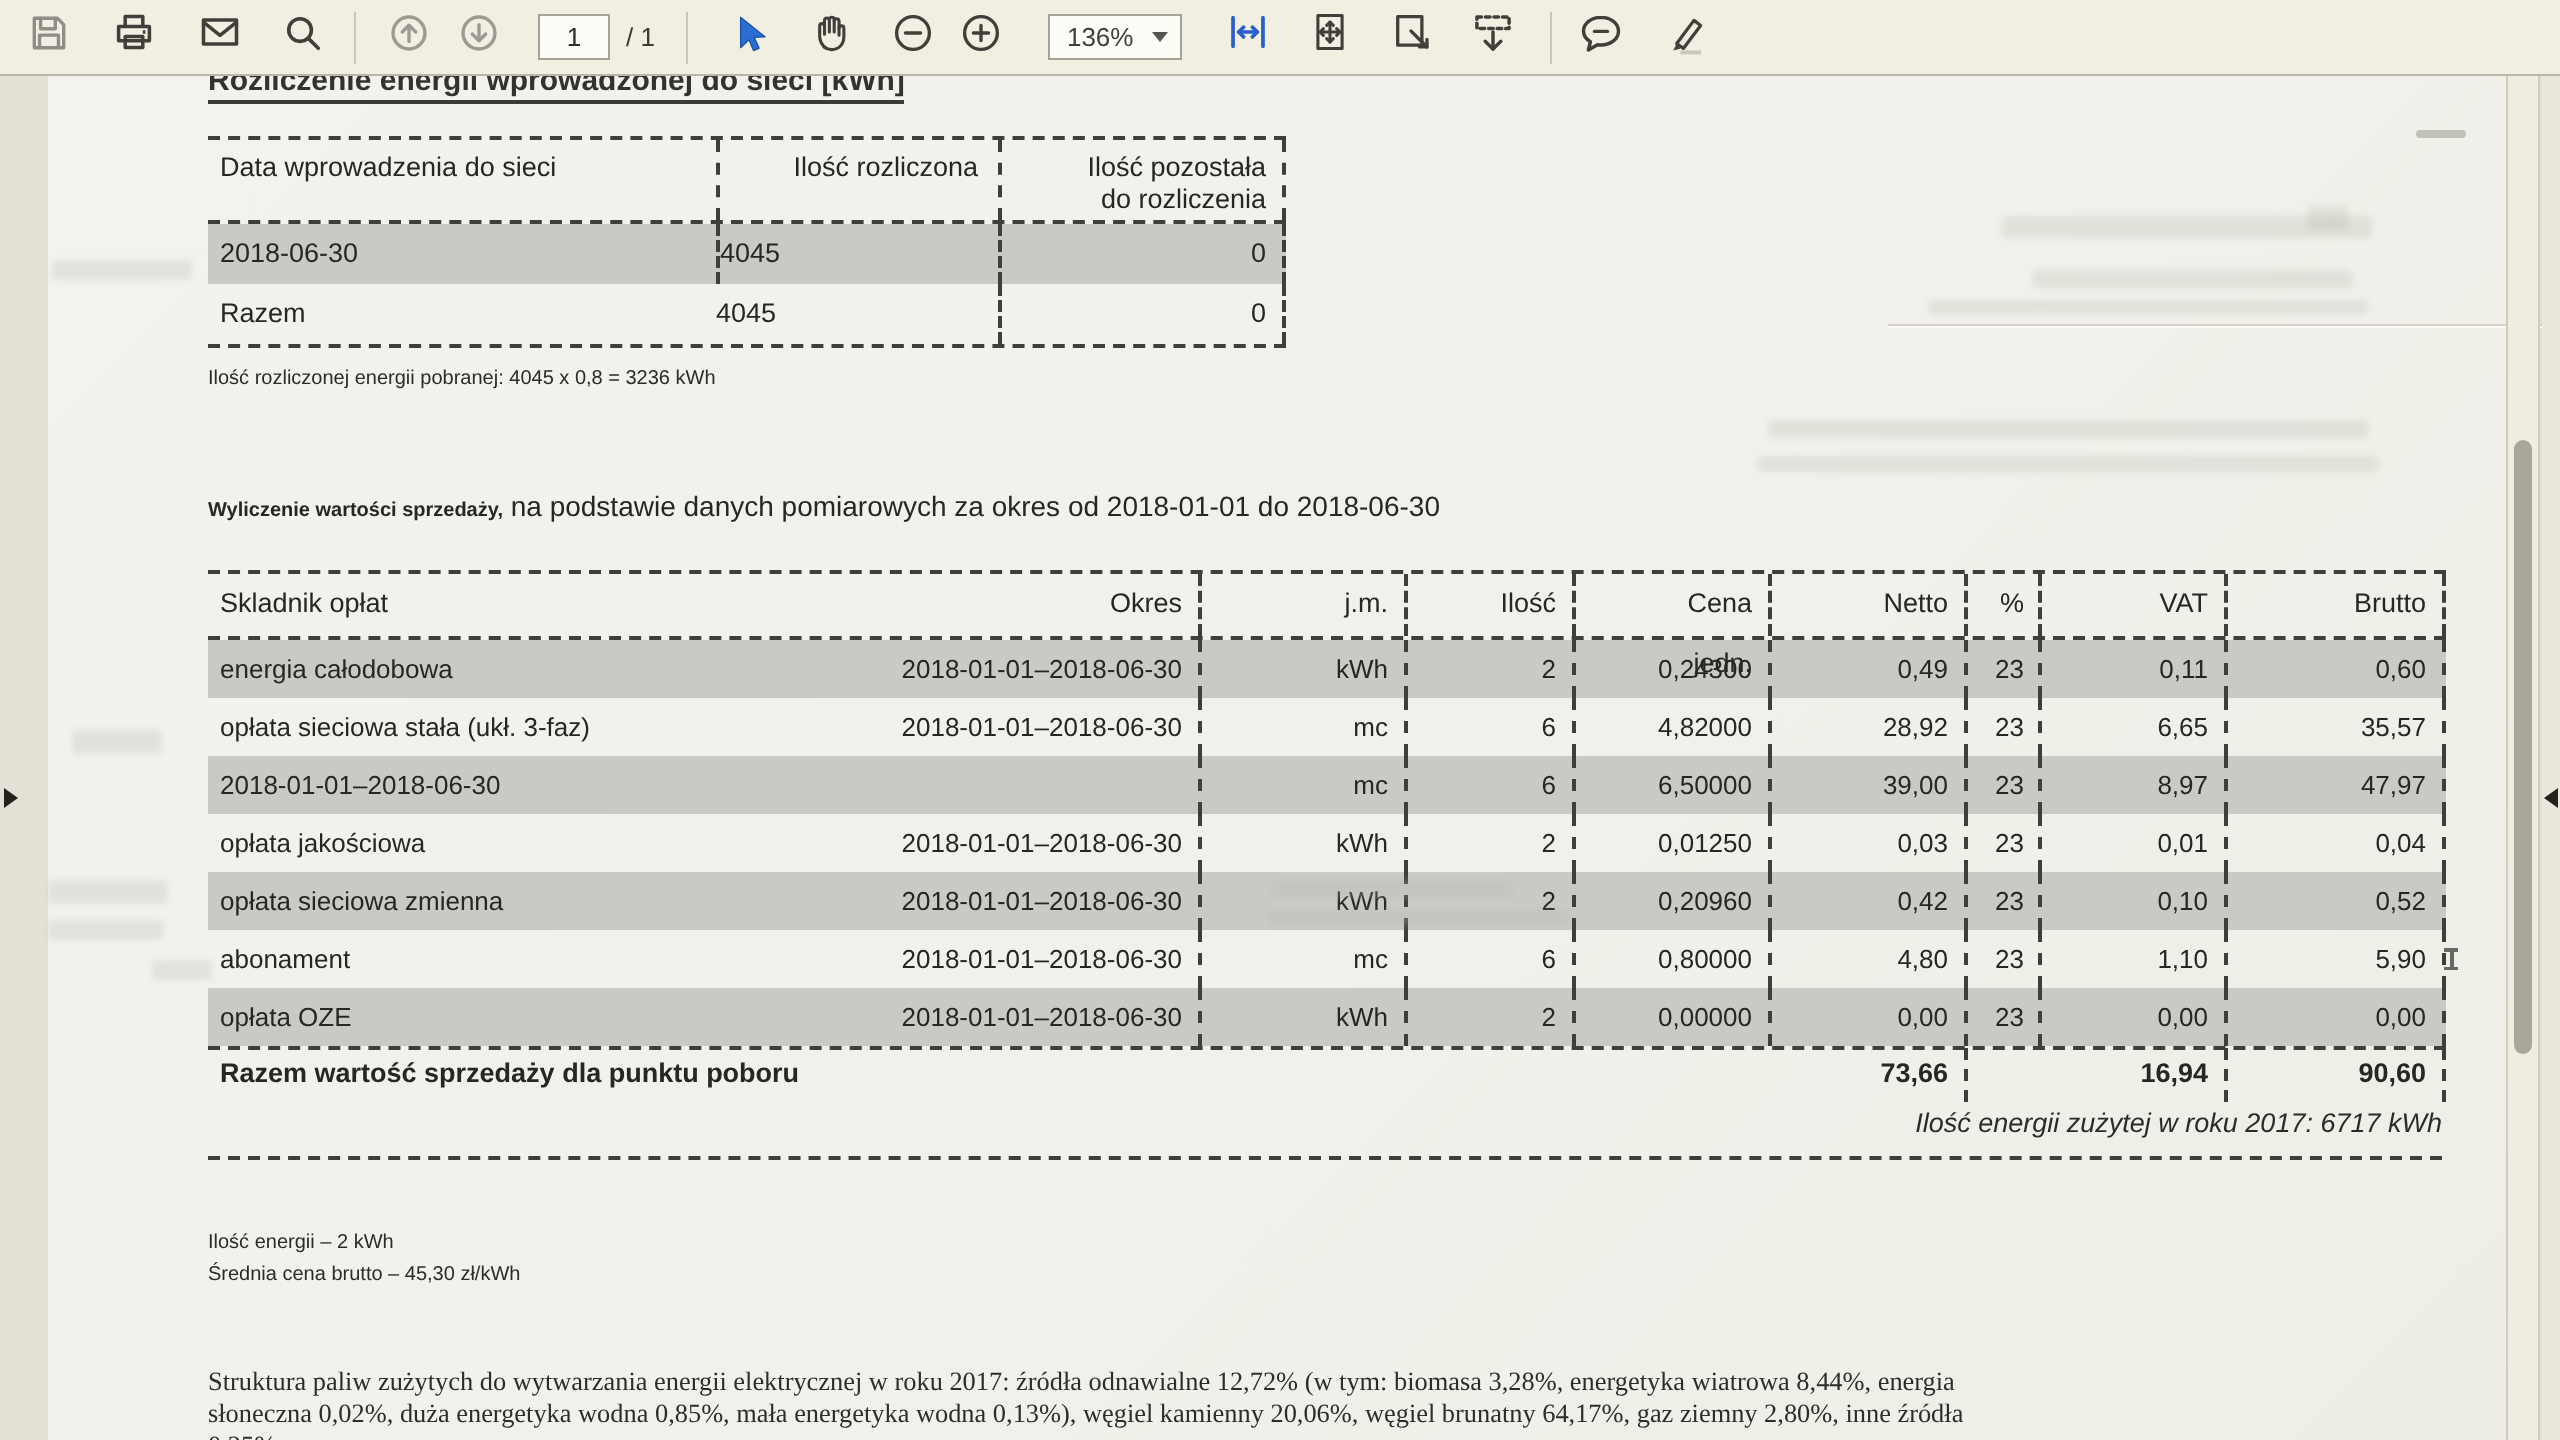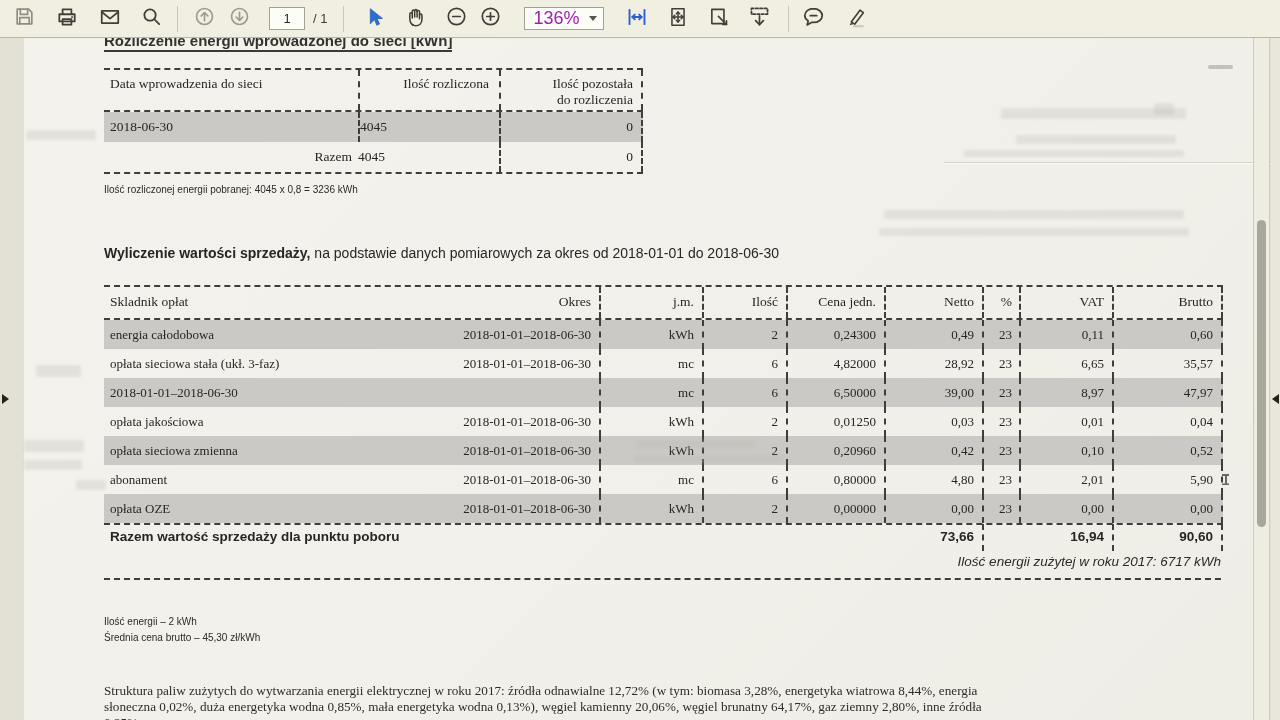--- a/index.html
+++ b/index.html
@@ -12,56 +12,56 @@
     display:flex; align-items:center; padding-left:7px; }
   .tb-btn { width:34px; height:30px; display:flex; align-items:center; justify-content:center;
     border-radius:3px; flex:0 0 auto; }
   .tb-sep { width:1px; height:26px; background:#c9c7ba; margin:0 9px; flex:0 0 auto; }
   .page-box { width:36px; height:23px; background:#fdfdf8; border:1px solid #a3a296;
     text-align:center; font-size:13px; color:#2e2d29; margin-left:13px;
     font-family:"Liberation Sans",sans-serif; }
   .page-total { font-size:13px; color:#3b3b38; margin-left:8px; }
   .zoom-box { height:23px; background:#fdfdf8; border:1px solid #a3a296; margin-left:17px;
     display:flex; align-items:center; padding:0 6px 0 8px; gap:9px; }
-  .zoom-box span { font-size:18px; color:#a21caf; }
+  .zoom-box span { font-size:13px; color:#404040; }
   .caret-down { width:0; height:0; border-left:4px solid transparent;
     border-right:4px solid transparent; border-top:5px solid #55544e; }
 
   
   .doc-area { position:absolute; top:38px; left:0; right:0; height:682px;
     background:#e3e1d5; overflow:hidden; }
   .page { position:absolute; left:24px; top:0; width:1245px; height:682px;
     background:linear-gradient(135deg,#f3f2ed 0%, #f1f0ea 55%, #eeede6 100%);
     border-right:1px solid #d8d6ca; color:#262624; }
 
   .doc-title { position:absolute; left:80px; top:-6px; font-size:15px; font-weight:bold;
     color:#33322e; }
   .doc-title span { border-bottom:2px solid #3b3a36; padding-bottom:1px; }
 
   
   .dash-b { border-bottom:2px dashed #3f3e3a; }
-  .dash-t { border-top:2px dashed #3f3e3a;font-family:Liberation Serif, serif; }
+  .dash-t { border-top:2px dashed #3f3e3a; }
   .dash-r { border-right:2px dashed #3f3e3a; }
 
   .t1 { position:absolute; left:80px; top:30px; width:539px; font-size:13.5px; }
   .t1 .hrow { display:flex; height:42px; }
   .t1 .hrow .c1 { width:254px; padding:6px 6px 0 6px; }
   .t1 .hrow .c2 { width:143px; padding:6px 10px 0 0; text-align:right; }
   .t1 .hrow .c3 { width:142px; padding:6px 8px 0 0; text-align:right; line-height:16px; }
   .t1 .row { display:flex; height:30px; line-height:30px; }
   .t1 .row .c1 { width:254px; padding:0 6px; }
   .t1 .row .c2 { width:143px; text-align:left; padding-right:12px; }
   .t1 .row .c3 { width:142px; text-align:right; padding-right:8px; }
-  .t1 .row.razem .c1 { text-align:right; }
+  .t1 .row.razem .c1 { text-align:left; }
 
   .shade { background:#cbc9c5; }
 
   .bodyline { position:absolute; left:80px; font-size:10px; color:#2b2b28; }
   .h2line { position:absolute; left:80px; top:207px; font-size:14px; color:#262624; }
-  .h2line b { font-size:14px; }
+  .h2line b { font-size:10px; }
 
   .t2 { position:absolute; left:80px; top:247px; width:1119px; font-size:13px; }
   .t2 .hrow { display:flex; height:33px; line-height:30px; font-size:13.5px; }
   .t2 .row { display:flex; height:29px; line-height:29px; }
   .c-no { width:497px; display:flex; justify-content:space-between; padding:0 8px 0 6px; }
   .c-jm { width:103px; text-align:right; padding-right:8px; }
   .c-il { width:84px;  text-align:right; padding-right:8px; }
   .c-ce { width:98px;  text-align:right; padding-right:8px;padding-left:28px; }
   .c-ne { width:98px;  text-align:right; padding-right:8px; }
   .c-pc { width:37px;  text-align:right; padding-right:7px; }
@@ -372,21 +372,21 @@
           <div class="row">
             <div class="c-no dash-r">
               <span>abonament</span>
               <span>2018-01-01–2018-06-30</span>
             </div>
             <div class="c-jm dash-r">mc</div>
             <div class="c-il dash-r">6</div>
             <div class="c-ce dash-r">0,80000</div>
             <div class="c-ne dash-r">4,80</div>
             <div class="c-pc dash-r">23</div>
-            <div class="c-va dash-r">2,01</div>
+            <div class="c-va dash-r">1,10</div>
             <div class="c-br dash-r">5,90</div>
           </div>
           <div class="row shade">
             <div class="c-no dash-r">
               <span>opłata OZE</span>
               <span>2018-01-01–2018-06-30</span>
             </div>
             <div class="c-jm dash-r">kWh</div>
             <div class="c-il dash-r">2</div>
             <div class="c-ce dash-r">0,00000</div>

